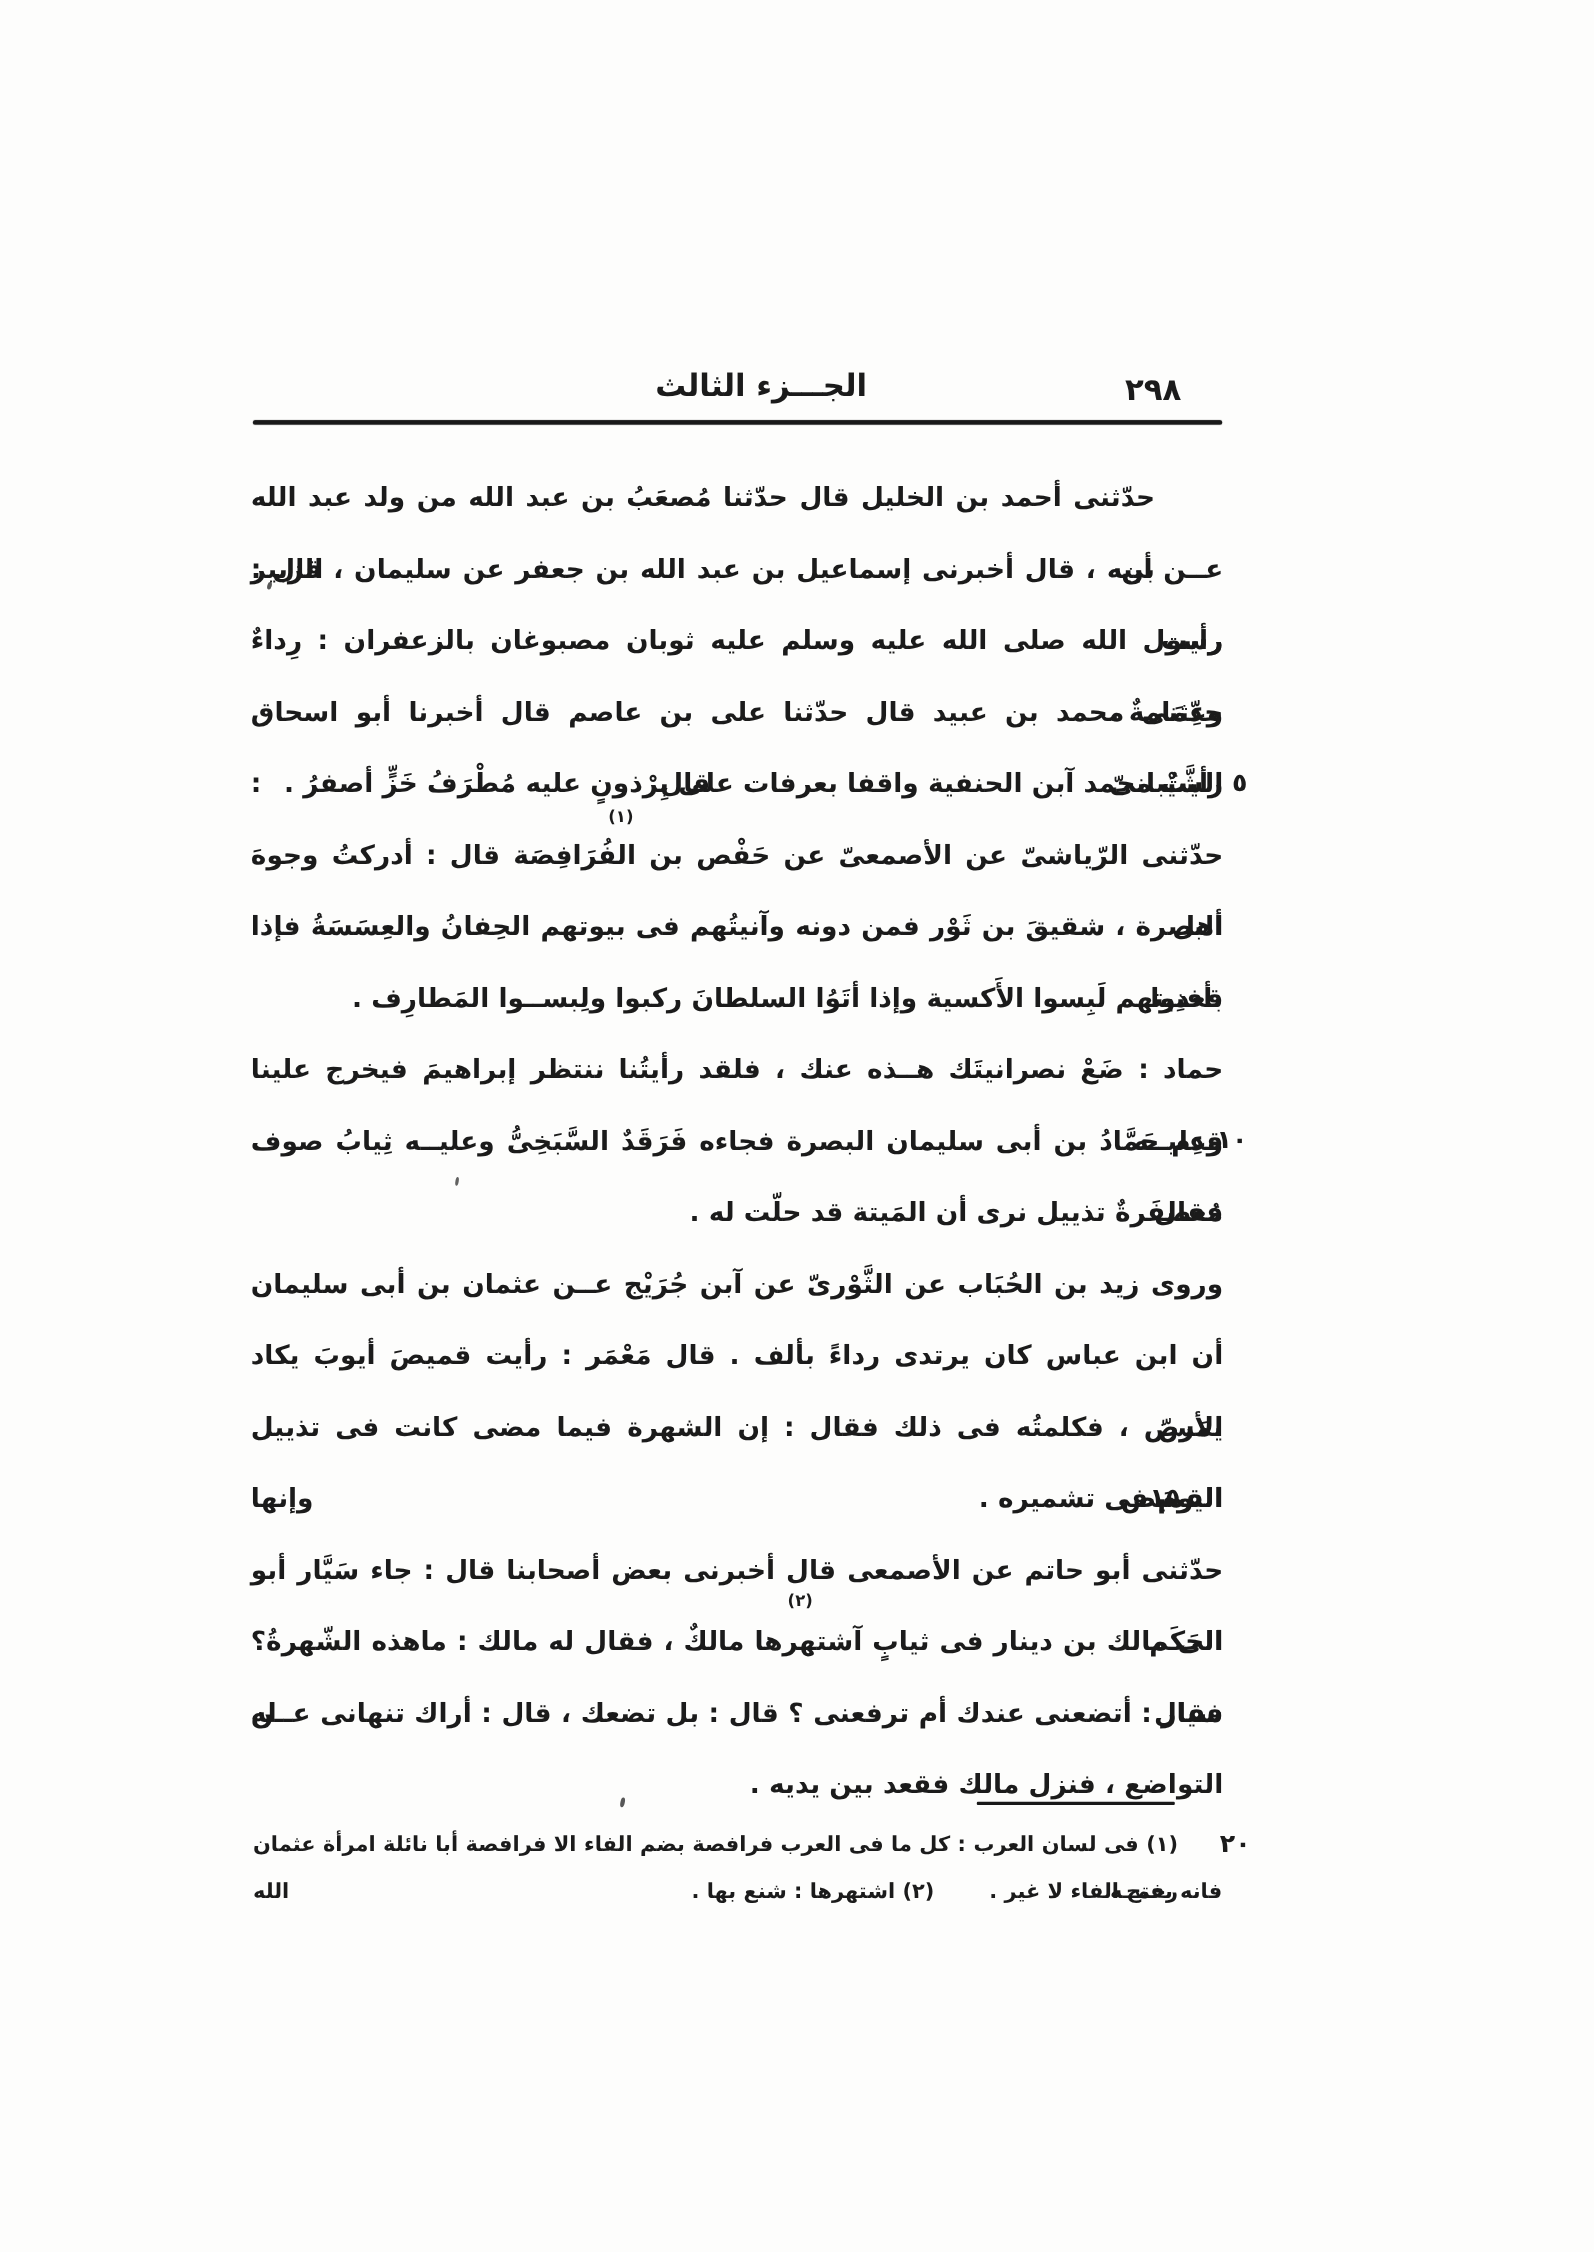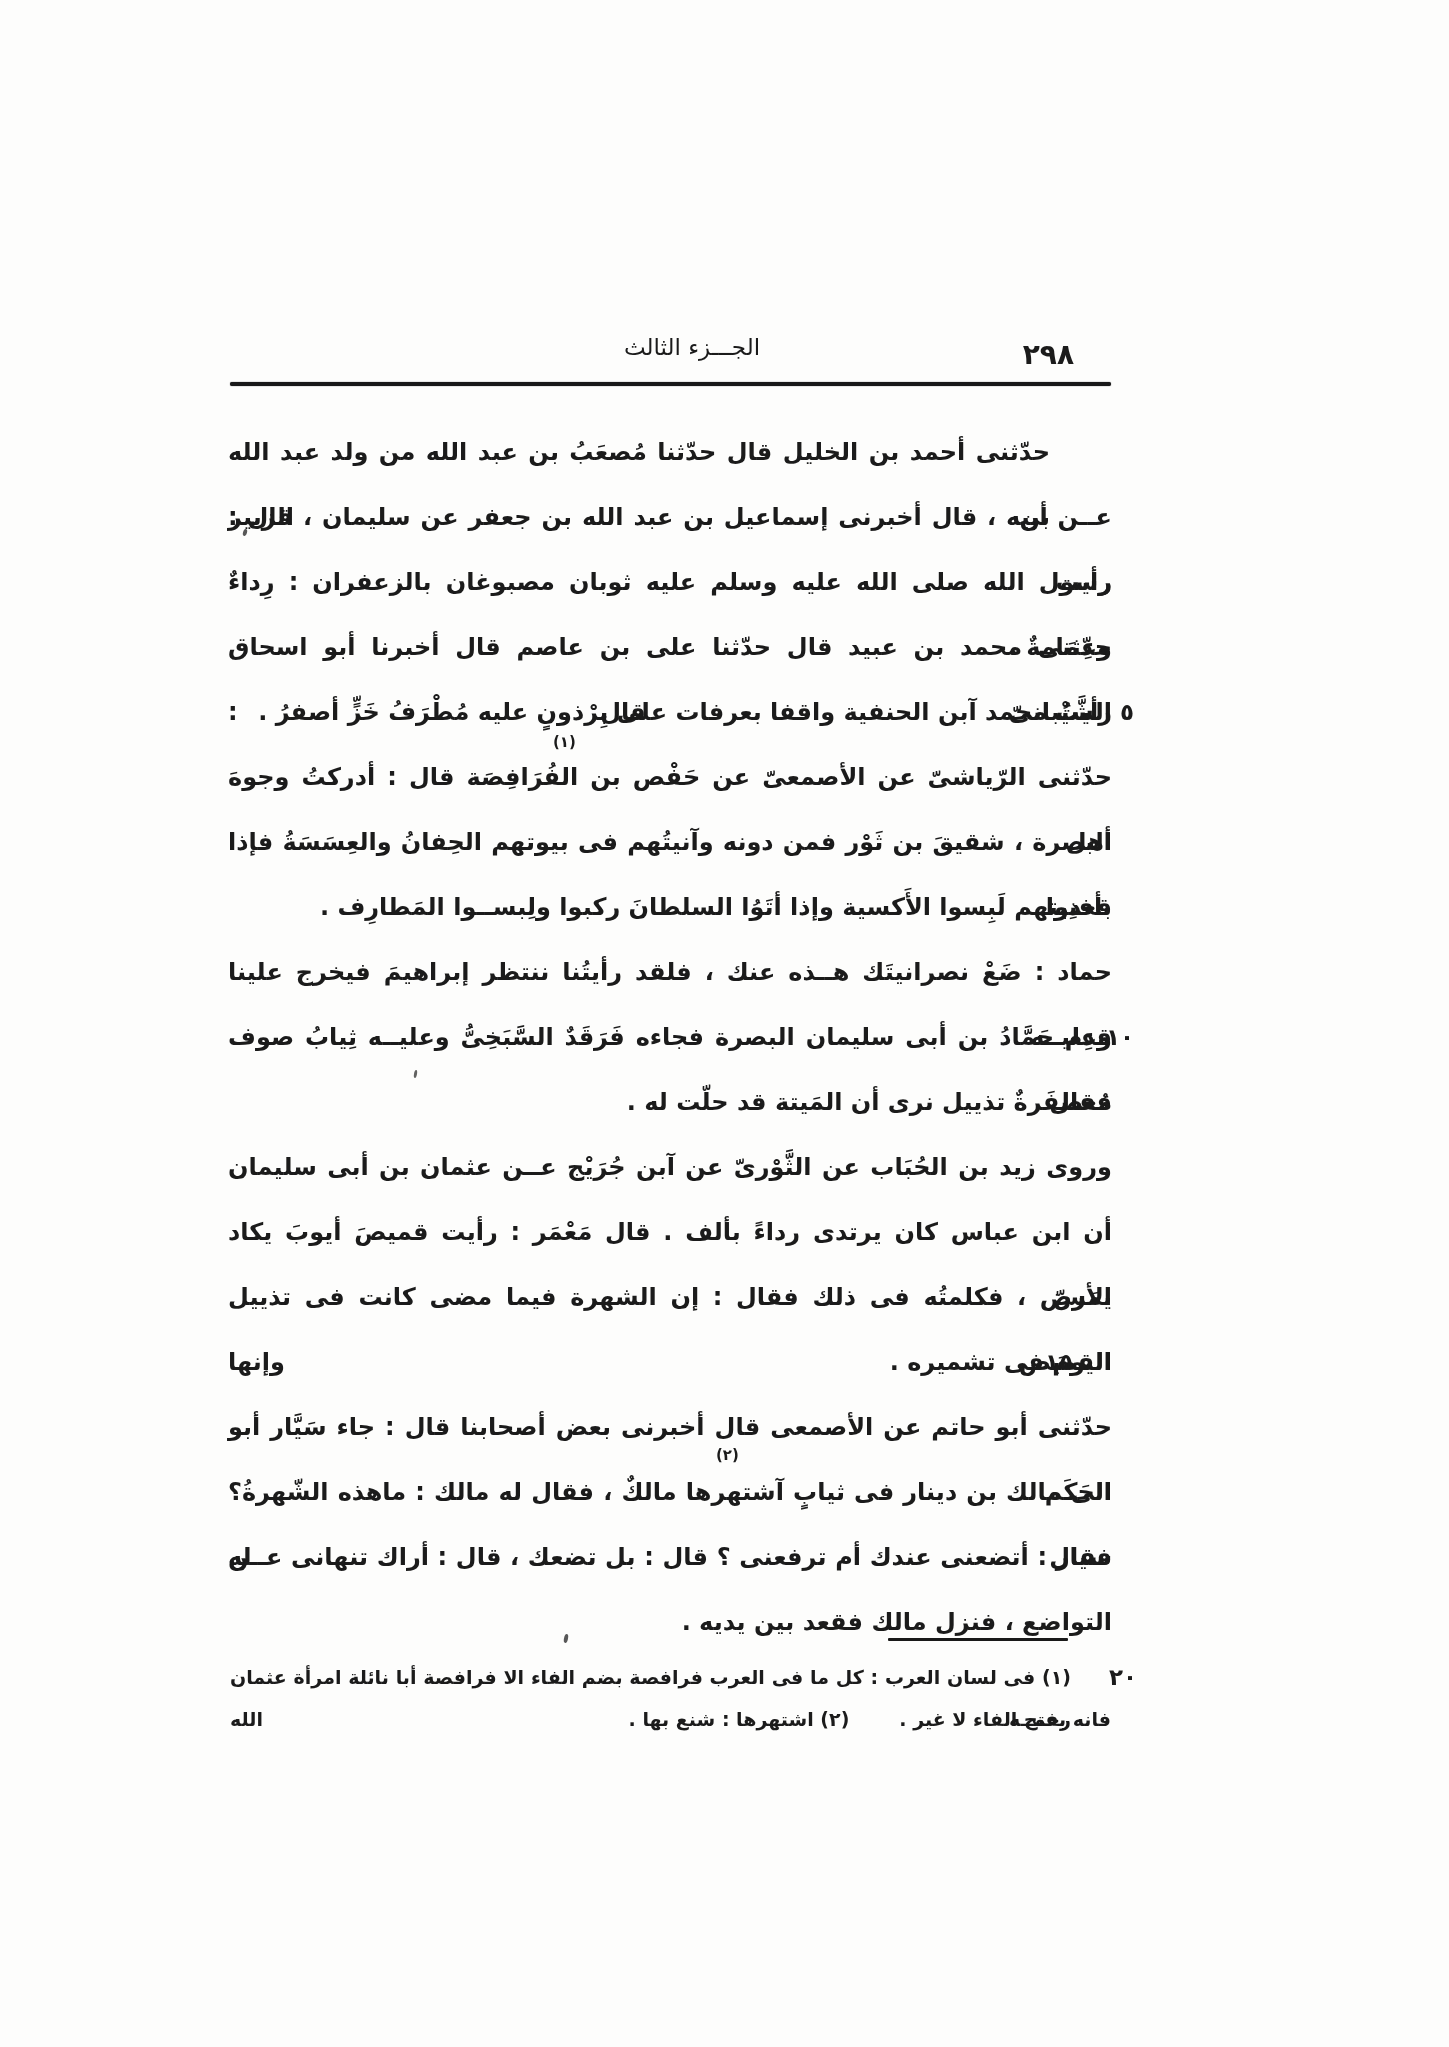--- a/index.html
+++ b/index.html
@@ -5,21 +5,21 @@
   html,body{margin:0;padding:0;background:#e8e8e8;}
   .page{
     position:relative;width:1449px;height:2047px;margin:0 auto;
     background:#fdfdfc;color:#1b1b1b;overflow:hidden;
     font-family:"DejaVu Sans",sans-serif;
   }
   
   .hdr-title{
     position:absolute;left:230px;top:334px;width:880px;box-sizing:border-box;
     padding-left:44px;text-align:center;direction:rtl;
-    font-size:23px;font-weight:normal;letter-spacing:0.5px;
+    font-size:28px;font-weight:bold;letter-spacing:0.5px;
   }
   .hdr-num{
     position:absolute;left:1000px;top:338px;width:74px;
     text-align:right;font-size:28px;font-weight:bold;
   }
   .hrule{
     position:absolute;left:230px;top:382px;width:881px;height:4px;
     background:#191919;border-radius:2px;
     box-shadow:0 0 1px #191919;
   }

